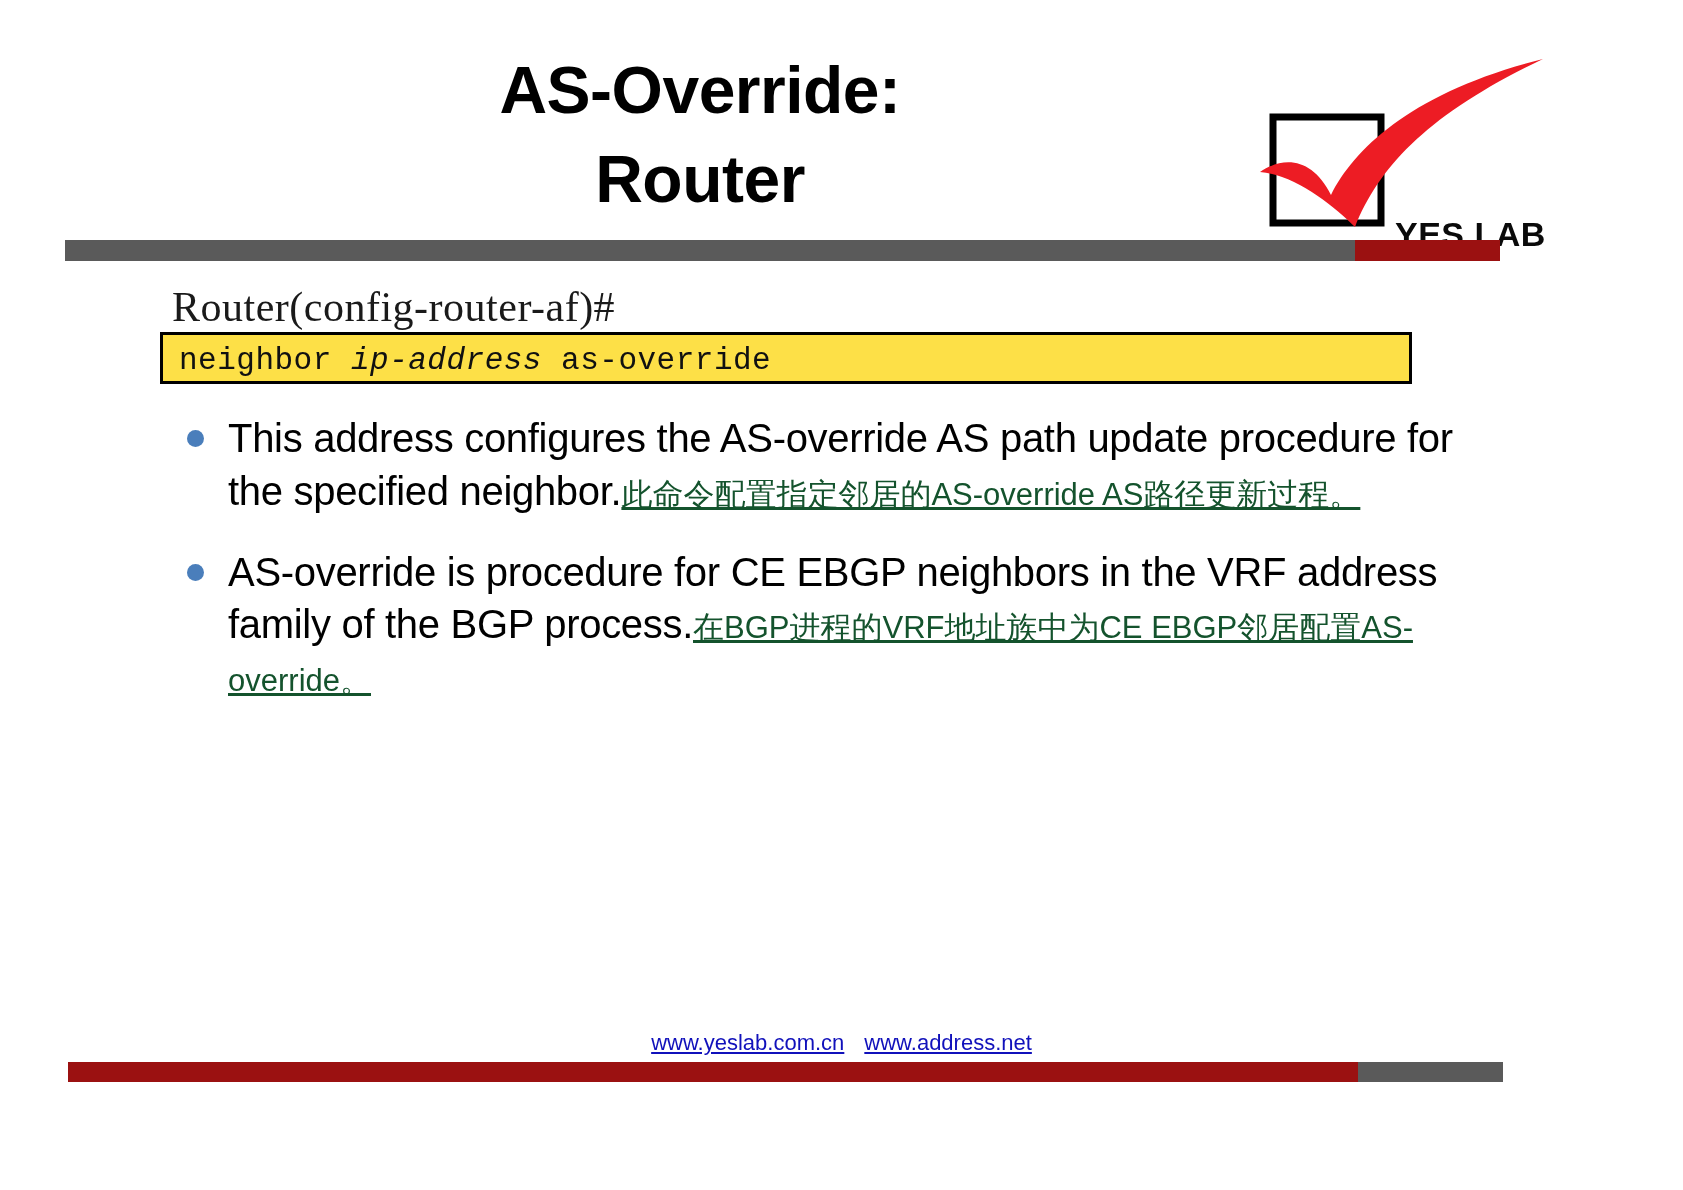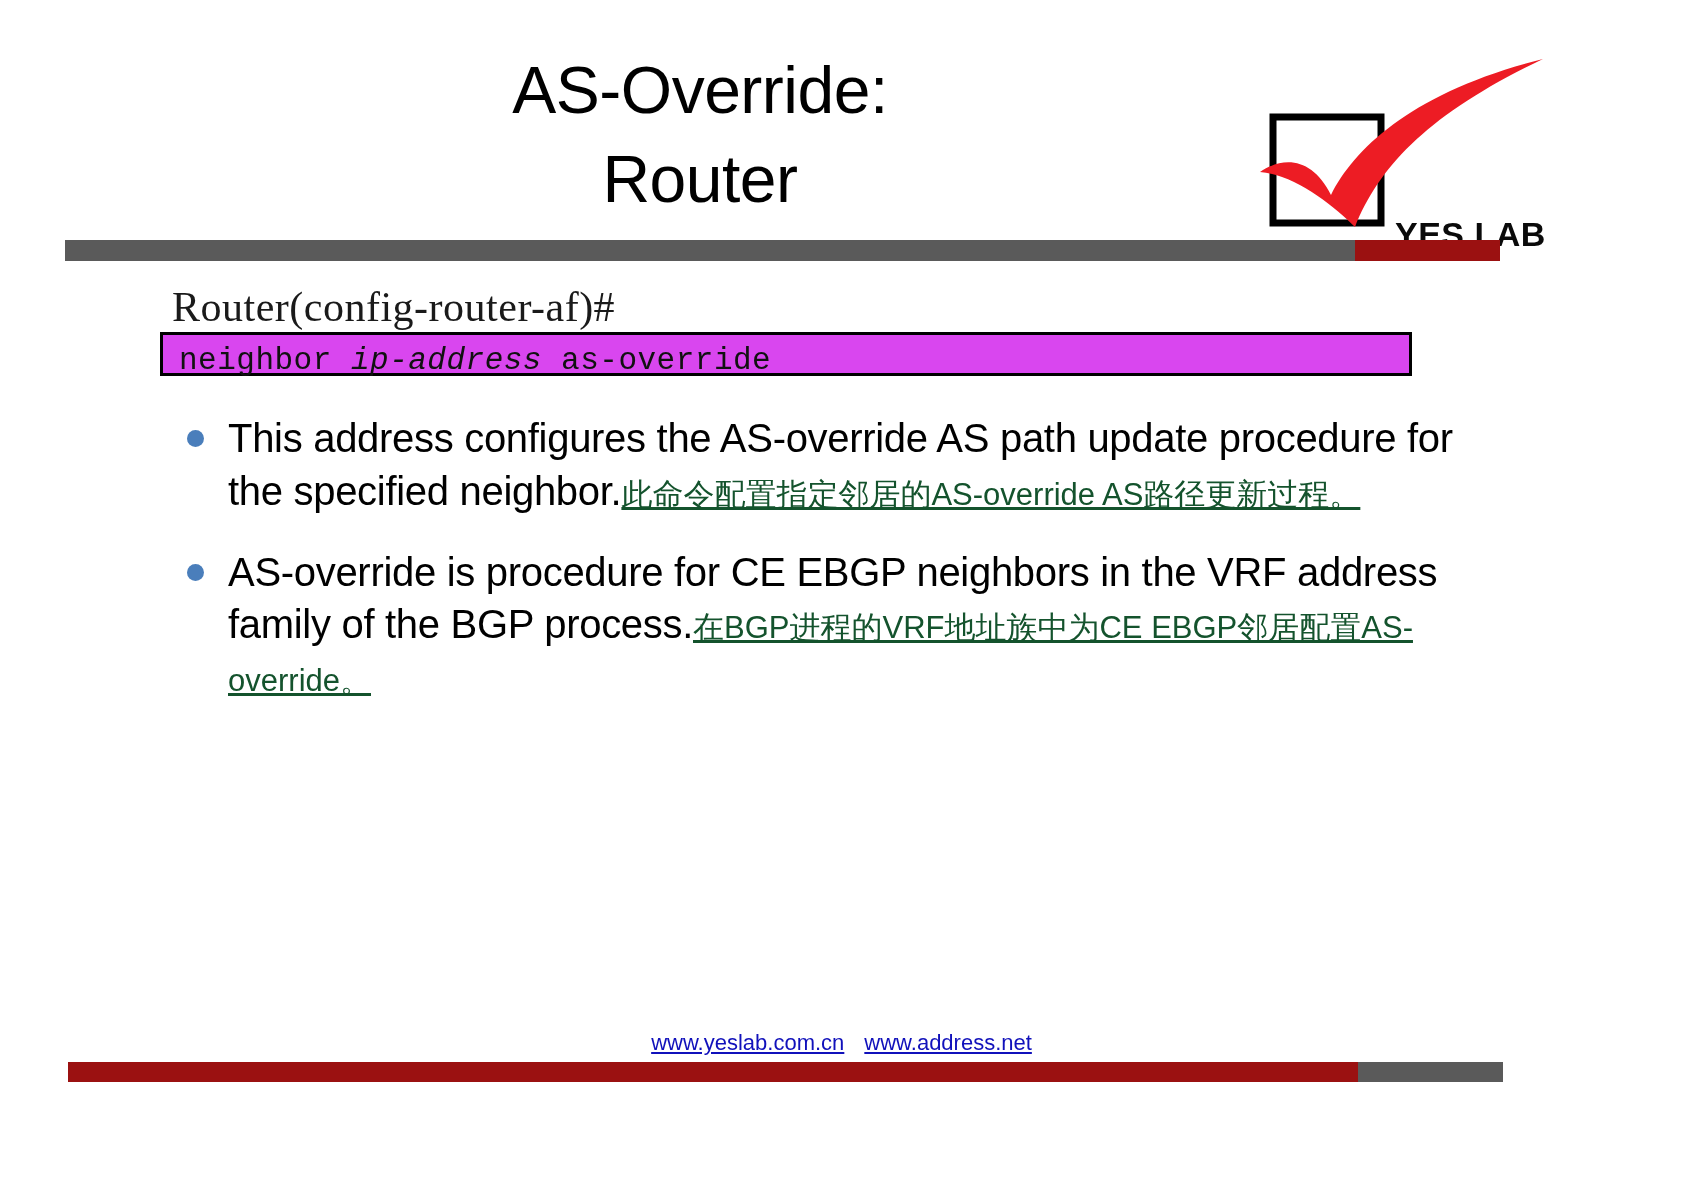--- a/index.html
+++ b/index.html
@@ -18,21 +18,21 @@
 
   
   .title-block {
     position: absolute;
     left: 60px;
     top: 46px;
     width: 1280px;
     text-align: center;
     font-size: 66px;
     line-height: 1.35;
-    font-weight: 400;
+    font-weight: 700;
     letter-spacing: -0.5px;
     color: #000000;
   }
   .title-line { display: block; white-space: nowrap; }
 
   
   .logo {
     position: absolute;
     left: 1255px;
     top: 55px;
@@ -71,24 +71,24 @@
     font-size: 42px;
     letter-spacing: 0.5px;
     color: #1a1a1a;
     white-space: nowrap;
   }
   .cmd-box {
     position: absolute;
     left: 160px;
     top: 332px;
     width: 1252px;
-    height: 44px;
+    height: 52px;
     border: 3px solid #000000;
     box-sizing: border-box;
-    background: #d946ef;
+    background: #fde047;
   }
   .cmd-text {
     position: absolute;
     left: 16px;
     top: 8px;
     font-family: "Liberation Mono", "DejaVu Sans Mono", monospace;
     font-size: 31px;
     letter-spacing: 0.5px;
     color: #111111;
     white-space: nowrap;

